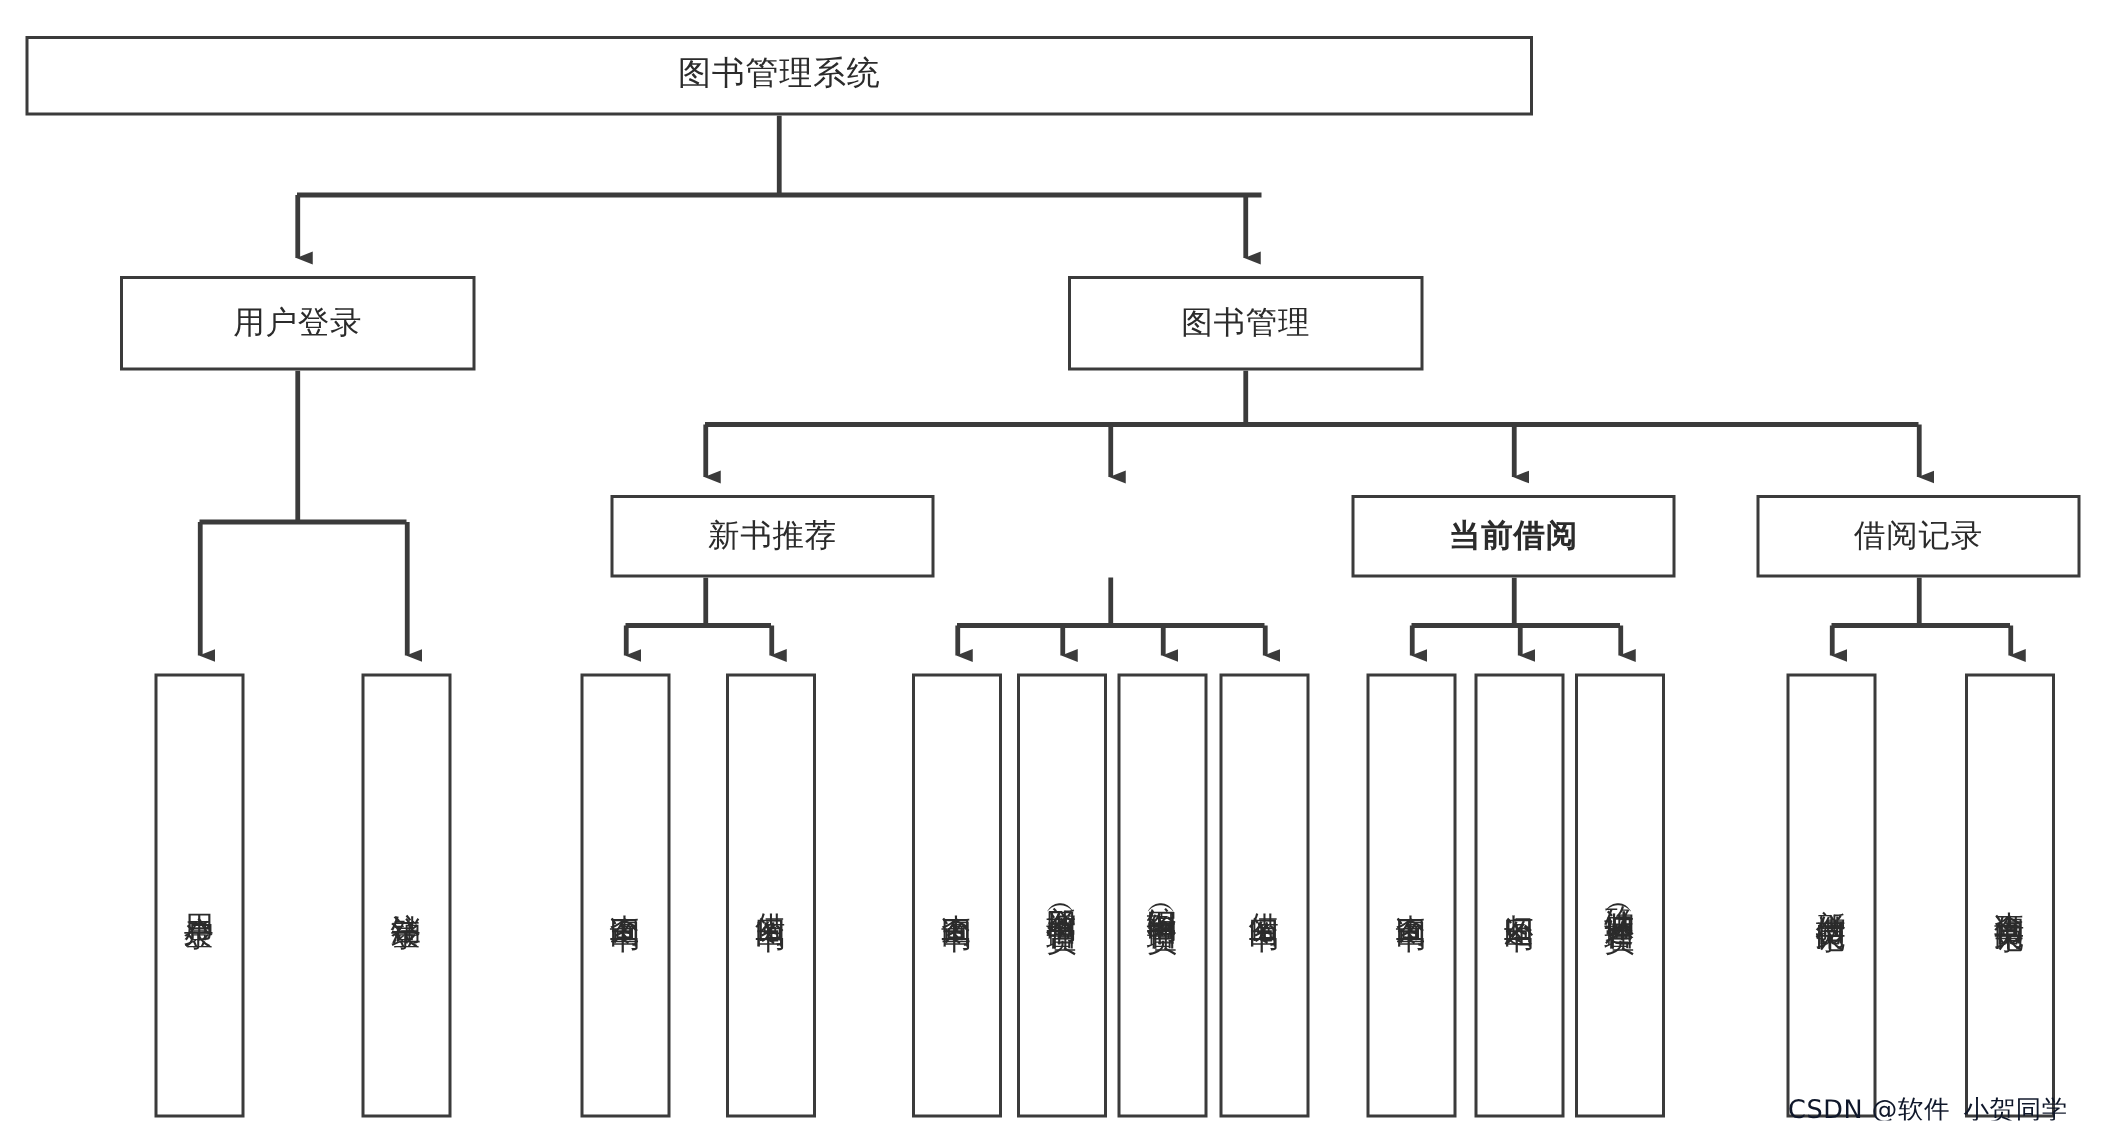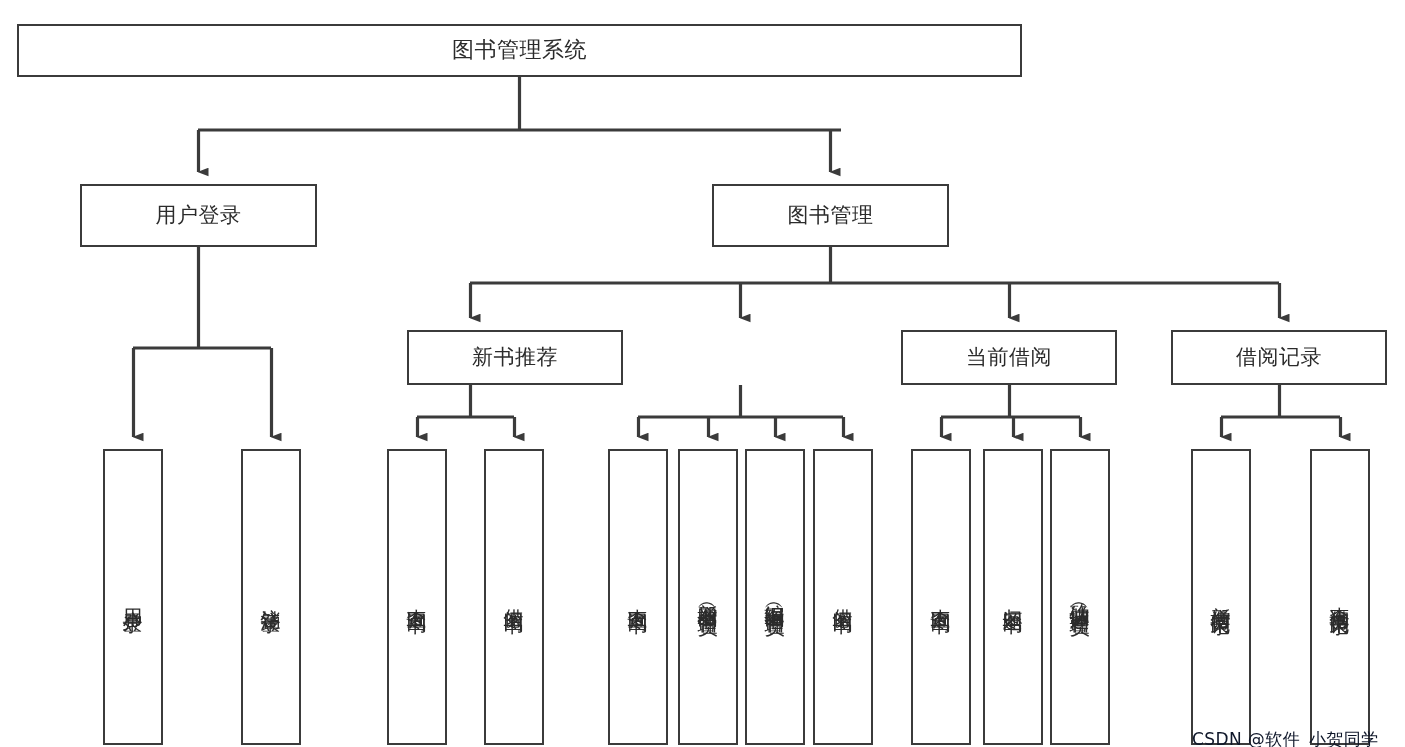--- a/index.html
+++ b/index.html
@@ -128,21 +128,21 @@
   <div class="node" style="left:80px; top:172px; width:237px; height:63px;">
     <span class="node-label">用户登录</span>
   </div>
   <div class="node" style="left:712px; top:172px; width:237px; height:63px;">
     <span class="node-label">图书管理</span>
   </div>
 
   <div class="node" style="left:362px; top:318px; width:216px; height:55px;margin-left:45px;">
     <span class="node-label">新书推荐</span>
   </div>
-  <div class="node" style="left:901px; top:318px; width:216px; height:55px;">
+  <div class="node" style="left:901px; top:318px; width:216px; height:55px;font-weight:bold;">
     <span class="node-label">当前借阅</span>
   </div>
   <div class="node" style="left:1171px; top:318px; width:216px; height:55px;justify-content:center;">
     <span class="node-label">借阅记录</span>
   </div>
 
   <div class="node vertical" style="left:103px; top:437px; width:60px; height:296px;">
     <span class="node-label">用户登录</span>
   </div>
   <div class="node vertical" style="left:241px; top:437px; width:60px; height:296px;">

